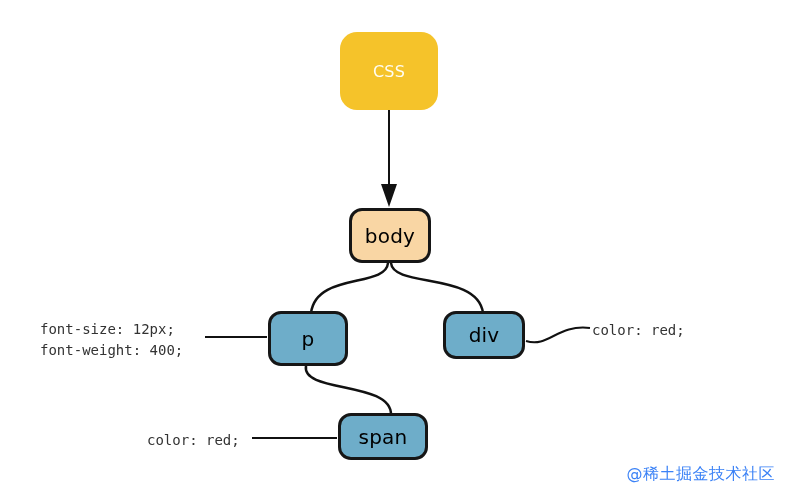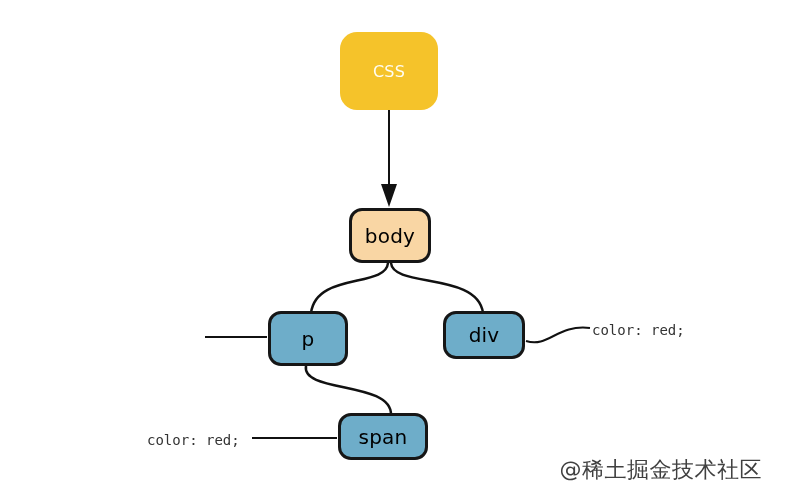--- a/index.html
+++ b/index.html
@@ -42,22 +42,22 @@
   .code-note{
     position:absolute;
     font-family:"DejaVu Sans Mono","Liberation Mono",monospace;
     font-size:14px;line-height:21px;color:#333333;
     white-space:pre;
   }
   .note-p{left:40px;top:319px;}
   .note-div{left:592px;top:320px;}
   .note-span{left:147px;top:430px;}
   .watermark{
-    position:absolute;right:24px;bottom:16px;
-    color:#404040;font-size:22px;letter-spacing:.5px;
+    position:absolute;right:11px;bottom:16px;
+    color:#3b82f6;font-size:16px;letter-spacing:.5px;
     font-family:"DejaVu Sans","Liberation Sans",sans-serif;
   }
 </style>
 </head>
 <body>
 
 <div class="canvas">
 
   <svg class="edges" viewBox="0 0 786 501" xmlns="http://www.w3.org/2000/svg">
 
@@ -92,20 +92,22 @@
   </div>
 
   <div class="node node-div">
     <span class="node-label">div</span>
   </div>
 
   <div class="node node-span">
     <span class="node-label">span</span>
   </div>
 
+  <div class="code-note note-p">font-size: 12px;
+font-weight: 400;</div>
 
   <div class="code-note note-div">color: red;</div>
 
   <div class="code-note note-span">color: red;</div>
 
   <div class="watermark">@稀土掘金技术社区</div>
 
 </div>
 
 </body></html>

